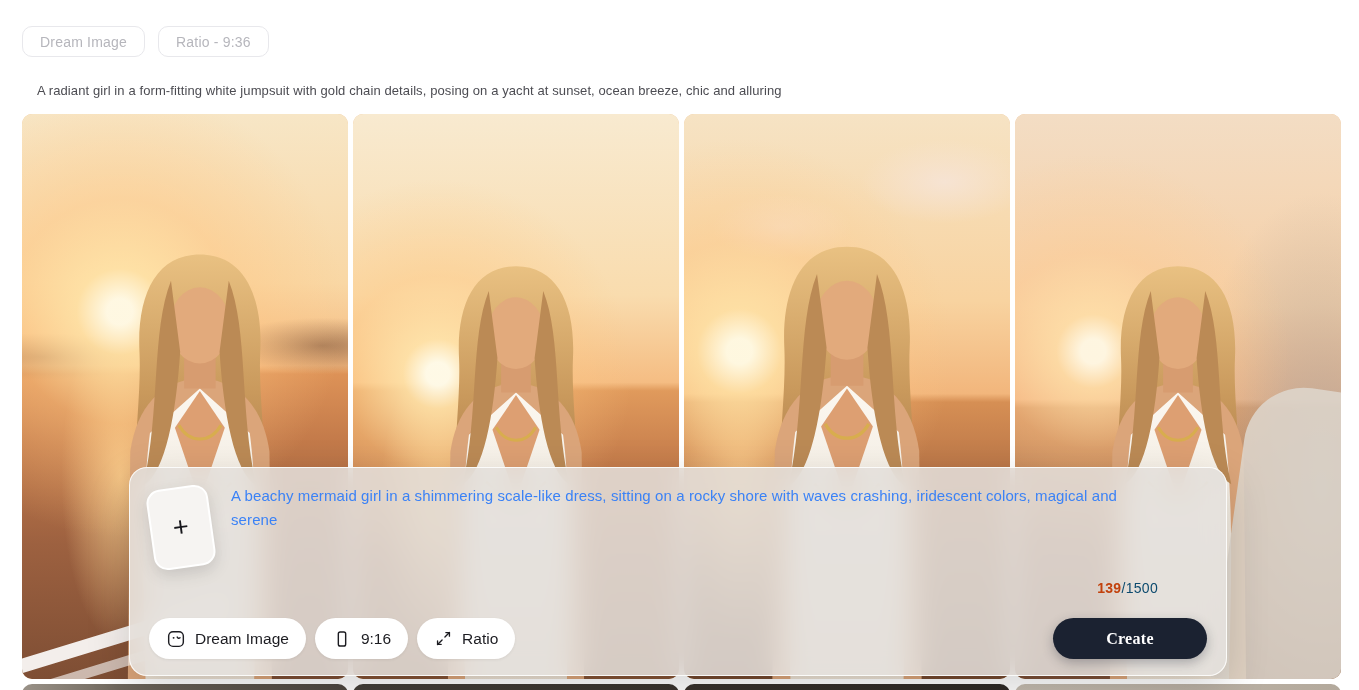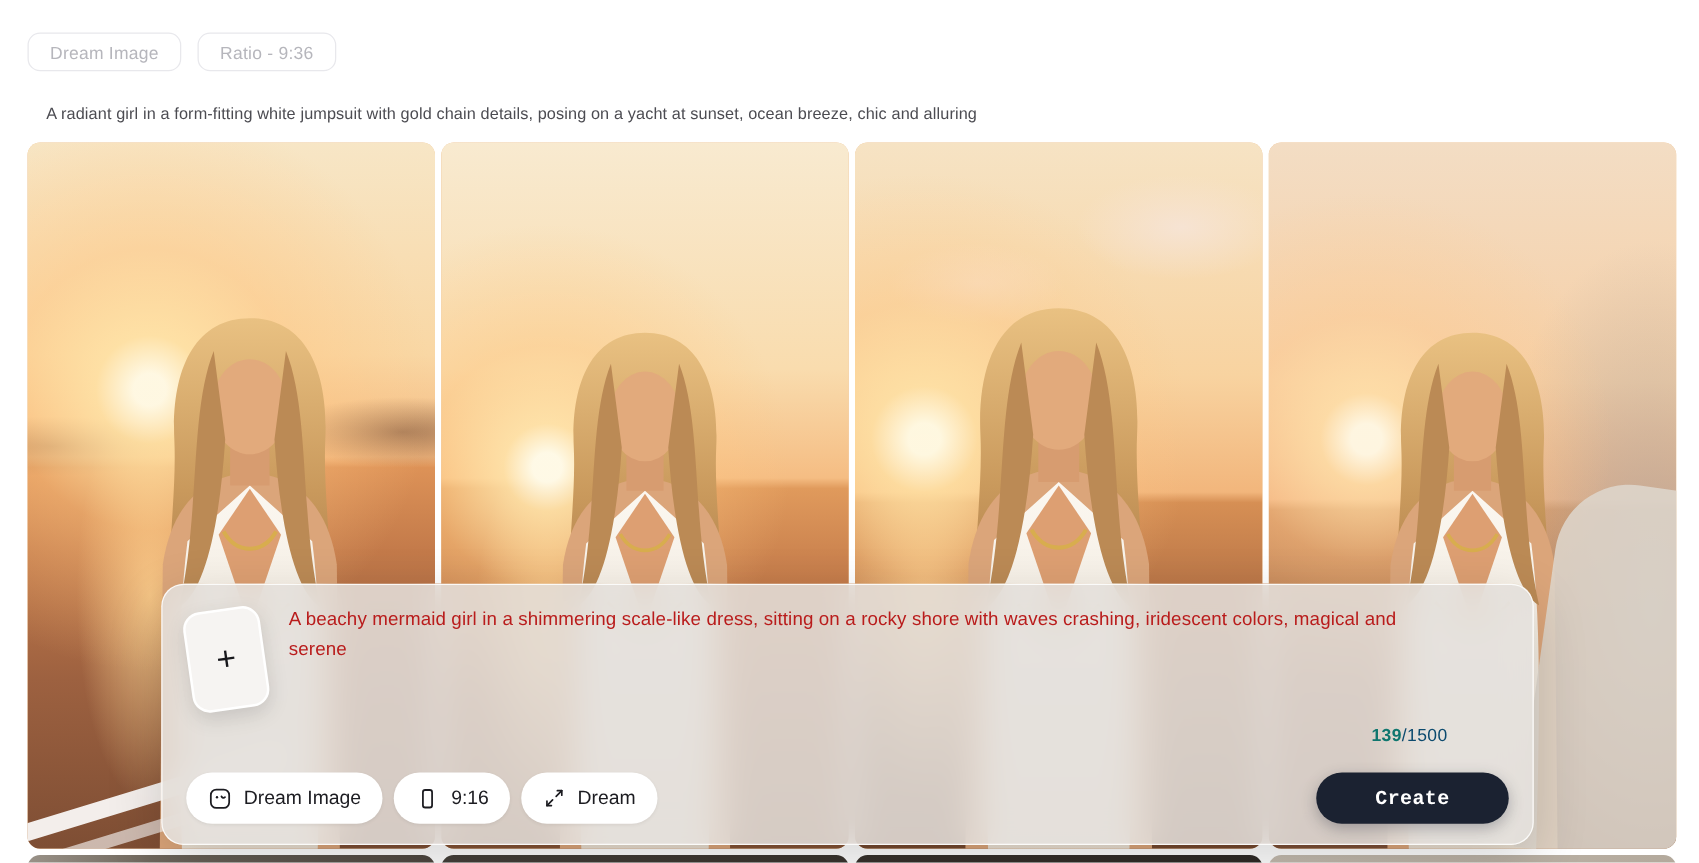--- a/index.html
+++ b/index.html
@@ -81,40 +81,40 @@
   }
   .add-card {
     position:absolute; left:20px; top:19px; width:62px; height:81px;
     background:#f6f4f2; border:2px solid #ffffff; border-radius:14px;
     transform:rotate(-8deg); box-shadow:0 6px 16px rgba(0,0,0,.13);
     display:flex; align-items:center; justify-content:center; cursor:pointer;
   }
   .plus-glyph { font-size:27px; font-weight:300; color:#17171c; line-height:1; }
   .composer-input {
     position:absolute; left:101px; top:16px; width:930px; min-height:48px;
-    font-size:15px; line-height:23.5px; color:#b91c1c; letter-spacing:.1px;
+    font-size:15px; line-height:23.5px; color:#3b82f6; letter-spacing:.1px;
     outline:none; cursor:text; background:transparent; border:none;
   }
   .char-counter { position:absolute; right:68px; top:112px; font-size:14px; letter-spacing:.3px; }
-  .char-counter .count { color:#0f766e; font-weight:700; }
+  .char-counter .count { color:#c2410c; font-weight:700; }
   .char-counter .limit { color:#0c4a6e; font-weight:500; }
 
   .actions { position:absolute; left:19px; bottom:16px; display:flex; gap:9px; }
   .action-btn {
     height:41px; padding:0 17px; border-radius:21px; background:#ffffff;
     display:flex; align-items:center; gap:9px; border:none; cursor:pointer;
     font-family:"Liberation Sans", sans-serif;
     font-size:15.5px; font-weight:500; color:#1c1c21;
     box-shadow:0 1px 3px rgba(0,0,0,.07); white-space:nowrap;
   }
   .action-btn svg { flex:0 0 auto; }
   .create-btn {
     position:absolute; right:19px; bottom:16px; width:154px; height:41px;
     border-radius:21px; background:#1b2231; color:#ffffff; border:none;
-    font-family:Liberation Mono, monospace; font-size:16px; font-weight:700;
+    font-family:Liberation Serif, serif; font-size:16px; font-weight:700;
     letter-spacing:.3px; display:flex; align-items:center; justify-content:center;
     cursor:pointer; box-shadow:0 4px 12px rgba(27,34,49,.3);
   }
   .icon { display:inline-flex; }
 </style>
 </head>
 <body>
 
 <svg width="0" height="0" style="position:absolute" aria-hidden="true">
   <defs>
@@ -222,18 +222,18 @@
 
     <button class="action-btn">
       <span class="icon">
         <svg width="19" height="19" viewBox="0 0 24 24" fill="none" stroke="#1c1c21" stroke-width="1.7" stroke-linecap="round" stroke-linejoin="round">
           <polyline points="15 4.5 19.5 4.5 19.5 9"></polyline>
           <line x1="19.5" y1="4.5" x2="13.8" y2="10.2"></line>
           <polyline points="9 19.5 4.5 19.5 4.5 15"></polyline>
           <line x1="4.5" y1="19.5" x2="10.2" y2="13.8"></line>
         </svg>
       </span>
-      <span>Dream</span>
+      <span>Ratio</span>
     </button>
   </div>
 
   <button class="create-btn">Create</button>
 </div>
 
 </body></html>

